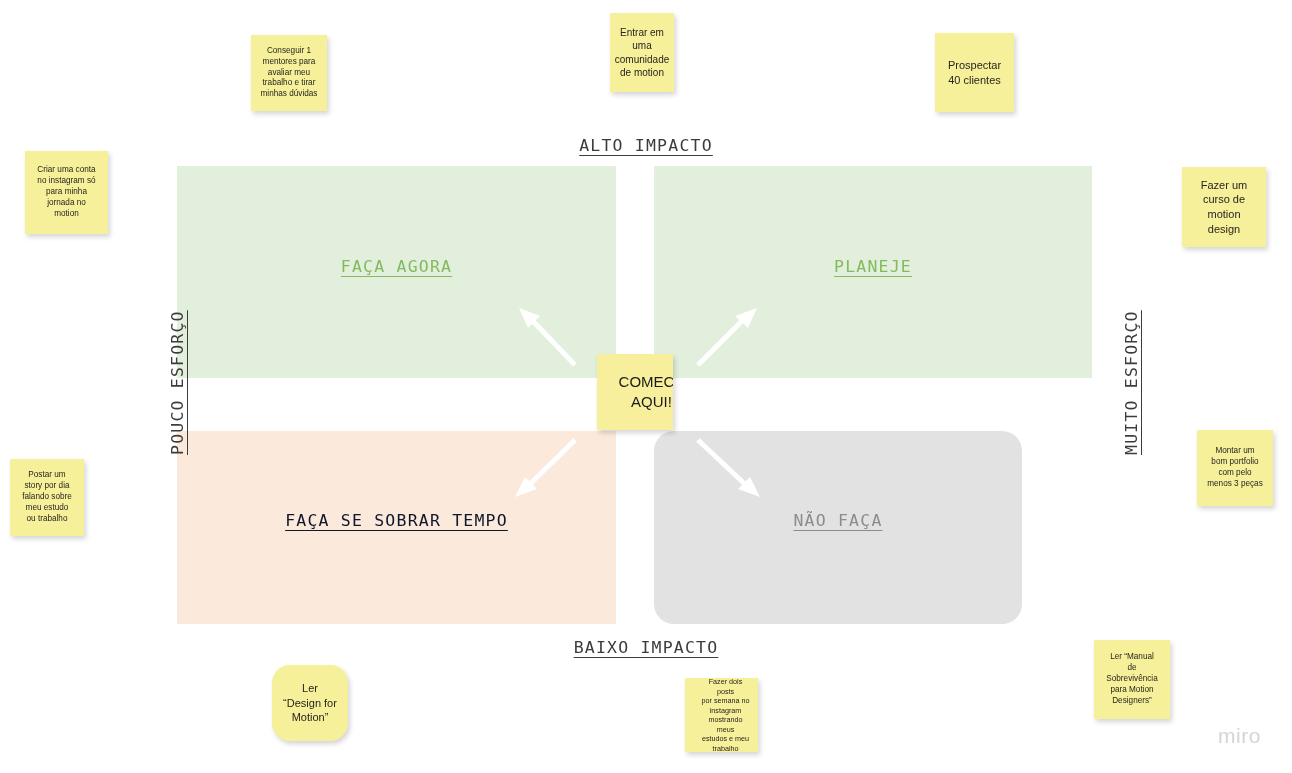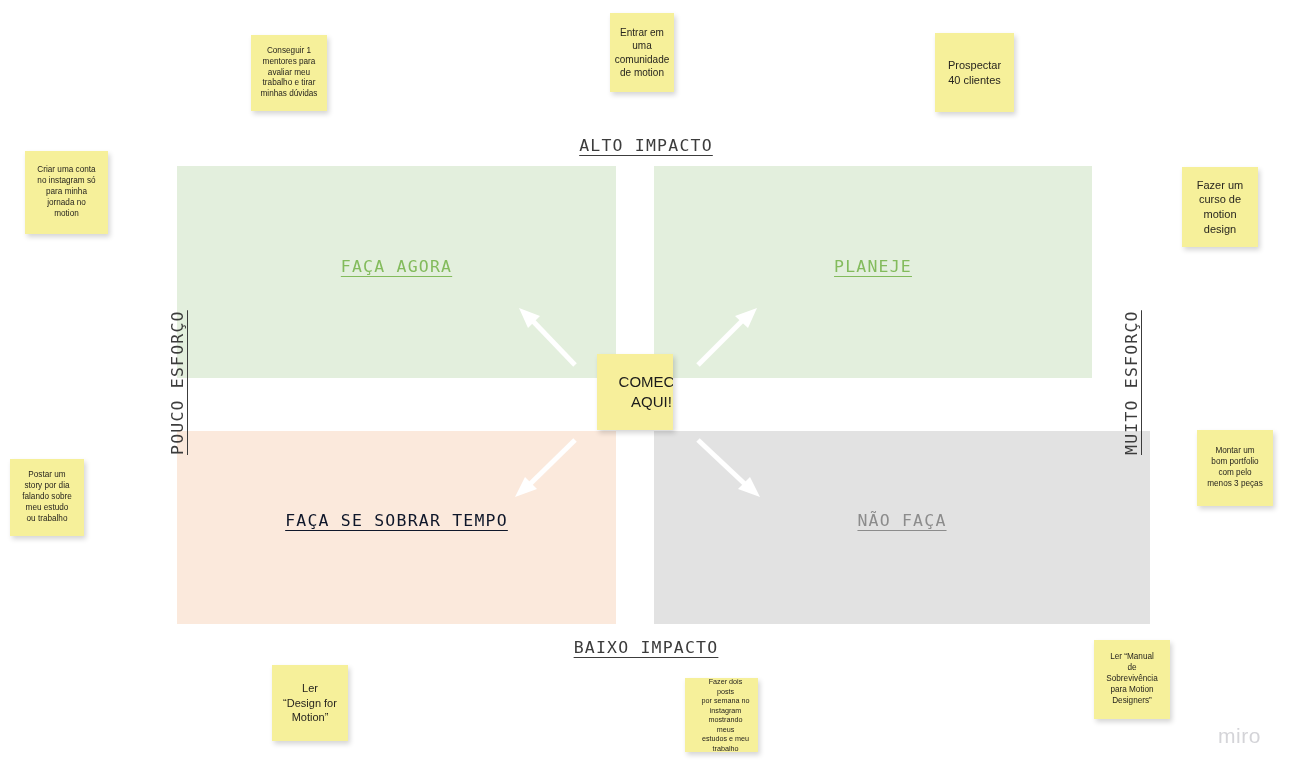--- a/index.html
+++ b/index.html
@@ -37,21 +37,21 @@
     letter-spacing: 1.2px;
     text-decoration: underline;
     text-underline-offset: 4px;
     white-space: nowrap;
     user-select: none;
   }
 
   .quad.tl { left: 177px;  top: 166px; width: 439px; height: 212px; background: #e3efdd; }
   .quad.tr { left: 654px;  top: 166px; width: 438px; height: 212px; background: #e3efdd; }
   .quad.bl { left: 177px;  top: 431px; width: 439px; height: 193px; background: #fbe9dc; }
-  .quad.br { left: 654px;  top: 431px; width: 496px; height: 193px; background: #e2e2e2; }
+  .quad.br { left: 654px;  top: 431px; width: 368px; height: 193px; background: #e2e2e2; border-radius: 20px; }
 
   .quad.tl .quad-label,
   .quad.tr .quad-label { color: #83bb5c; margin-top: 91px; }
   .quad.bl .quad-label { color: #0f172a; margin-top: 80px; }
   .quad.br .quad-label { color: #8c8c8c; margin-top: 80px; }
 
   
   .axis-h {
     position: absolute;
     font-family: "DejaVu Sans Mono", "Liberation Mono", monospace;
@@ -104,24 +104,24 @@
     box-shadow: 2px 3px 5px rgba(0,0,0,0.17);
     line-height: 1.32;
     white-space: pre-line;
     overflow: hidden;
   }
 
   .note-1 { left: 251px;  top: 35px;  width: 76px;  height: 76px;  font-size: 8.2px; }
   .note-2 { left: 610px;  top: 13px;  width: 64px;  height: 79px;  font-size: 10px; }
   .note-3 { left: 935px;  top: 33px;  width: 79px;  height: 79px;  font-size: 11px; }
   .note-4 { left: 25px;   top: 151px; width: 83px;  height: 83px;  font-size: 8.2px; }
-  .note-5 { left: 1182px; top: 167px; width: 76px;  height: 80px;  font-size: 11px; }
+  .note-5 { left: 1182px; top: 167px; width: 84px;  height: 80px;  font-size: 11px; }
   .note-6 { left: 1197px; top: 430px; width: 76px;  height: 76px;  font-size: 8.2px; }
   .note-7 { left: 10px;   top: 459px; width: 74px;  height: 77px;  font-size: 8.2px; }
-  .note-8 { left: 272px;  top: 665px; width: 76px;  height: 76px;  font-size: 11px; }
+  .note-8 { left: 272px;  top: 665px; width: 76px;  height: 76px;  font-size: 11px; border-radius: 18px; }
   .note-9 { left: 685px;  top: 678px; width: 73px;  height: 74px;  font-size: 7.2px; padding-left: 15px; }
   .note-10{ left: 1094px; top: 640px; width: 76px;  height: 79px;  font-size: 8.2px; }
 
   .note-center {
     left: 597px; top: 354px; width: 76px; height: 76px;
     font-size: 15px; line-height: 1.35; color: #1b1b1b;
     background: #f7ef9b;
     padding-left: 40px;
   }
 

